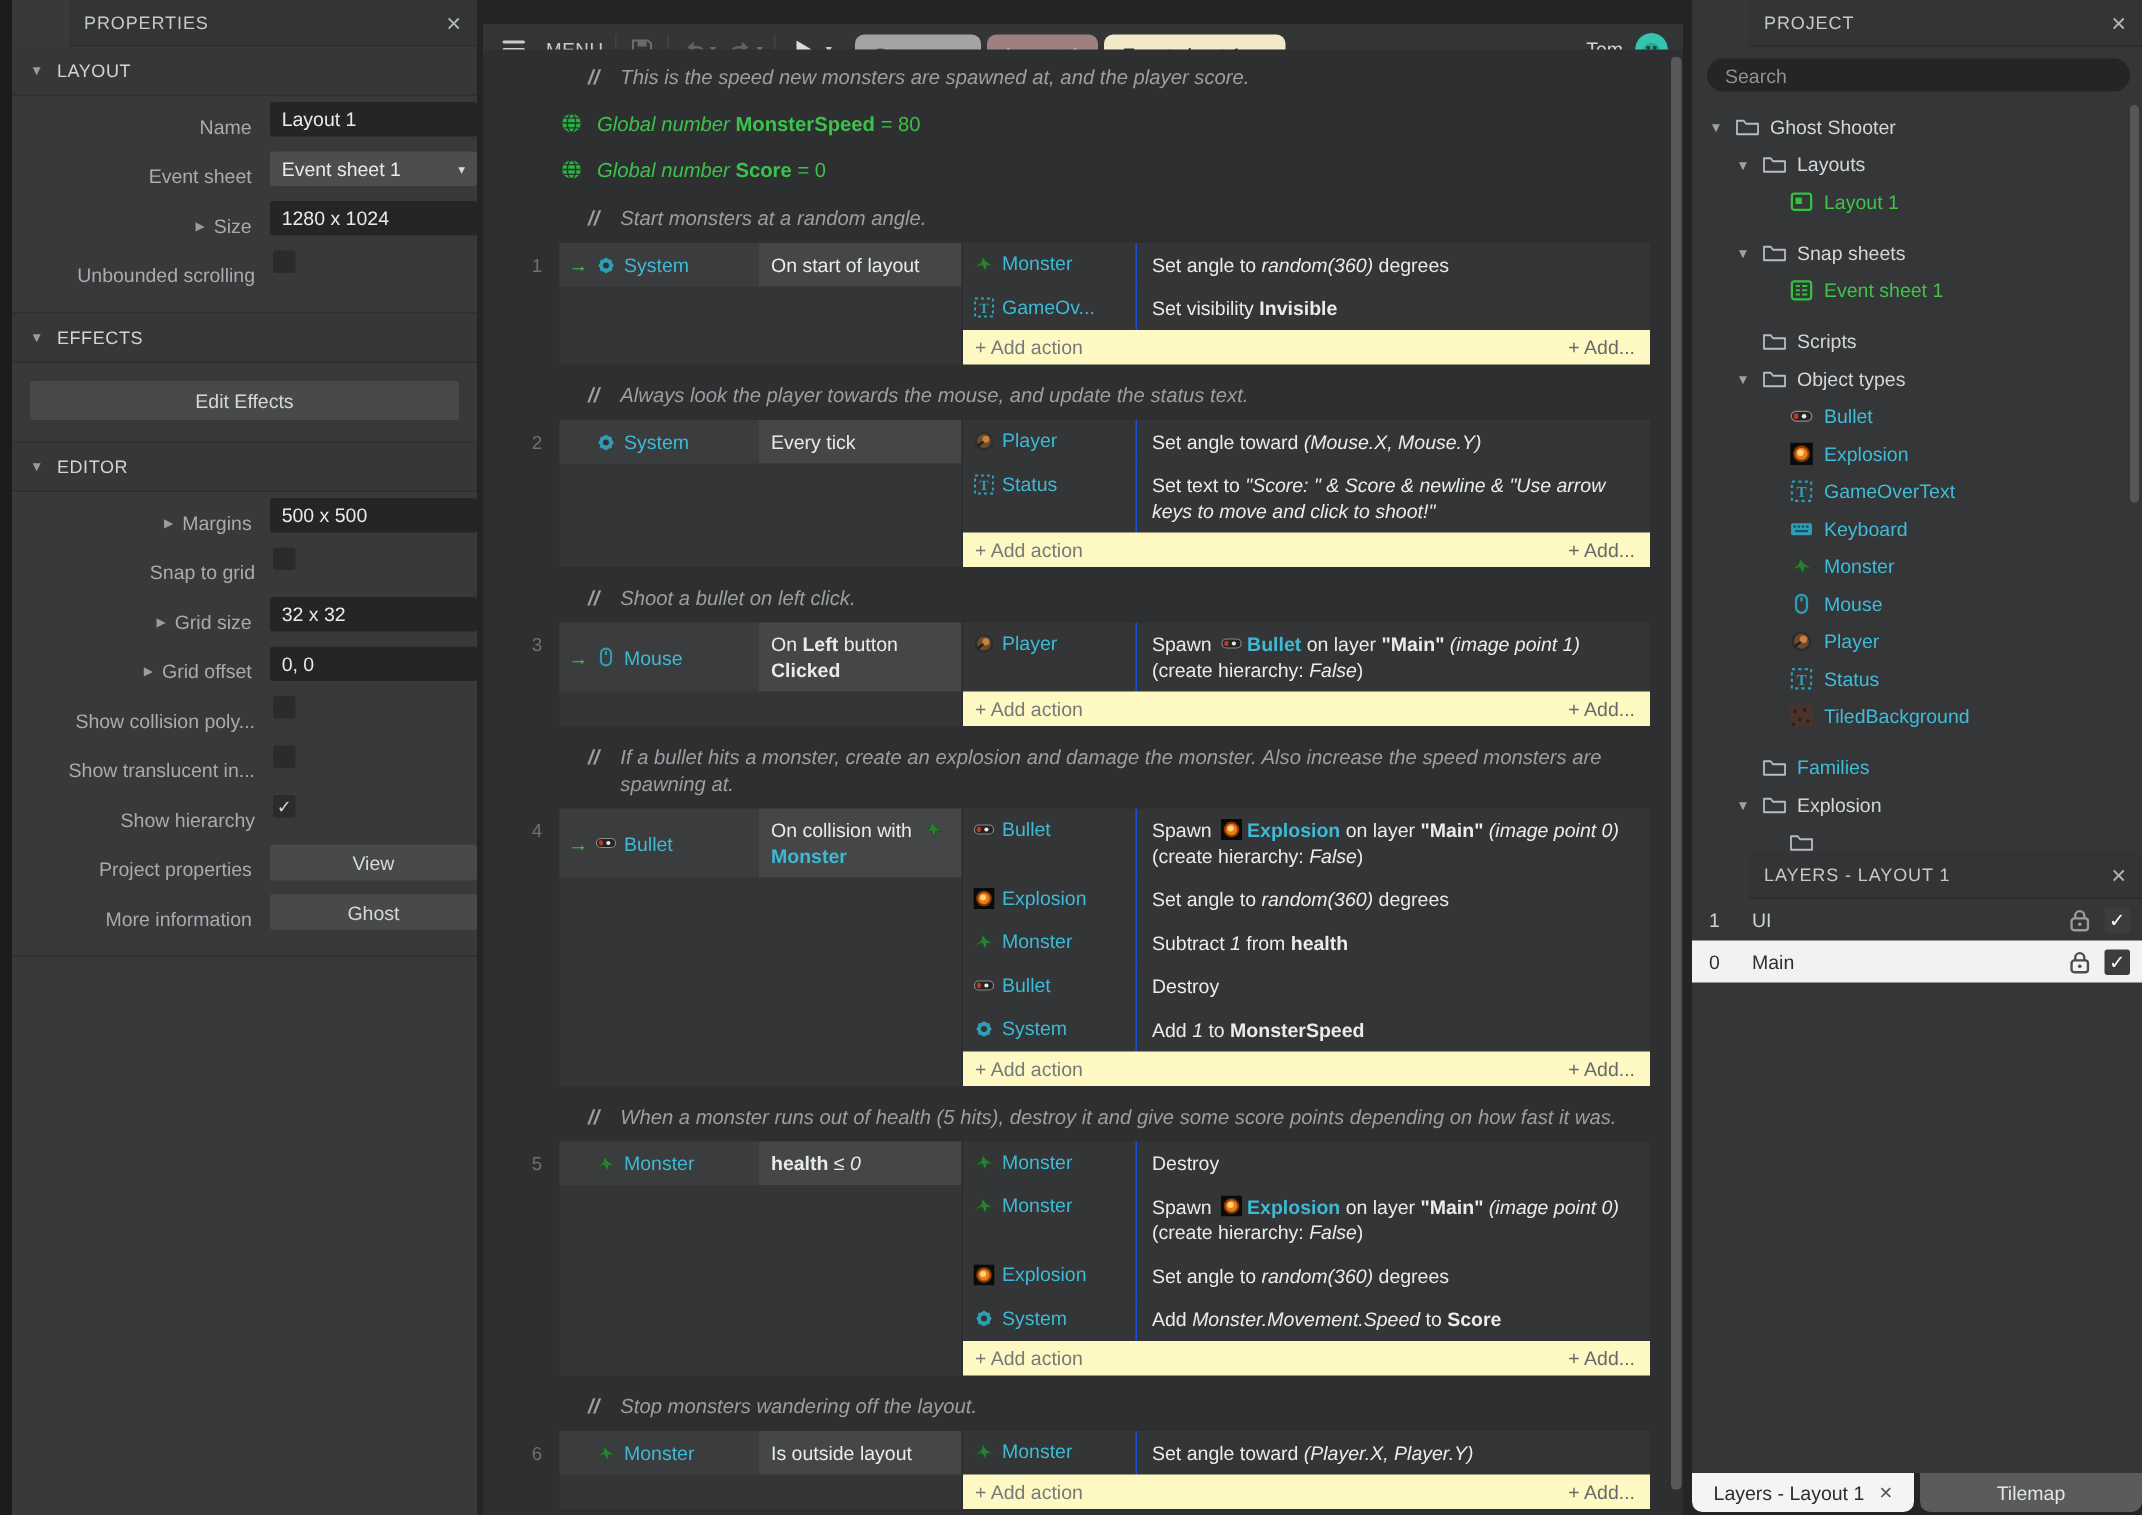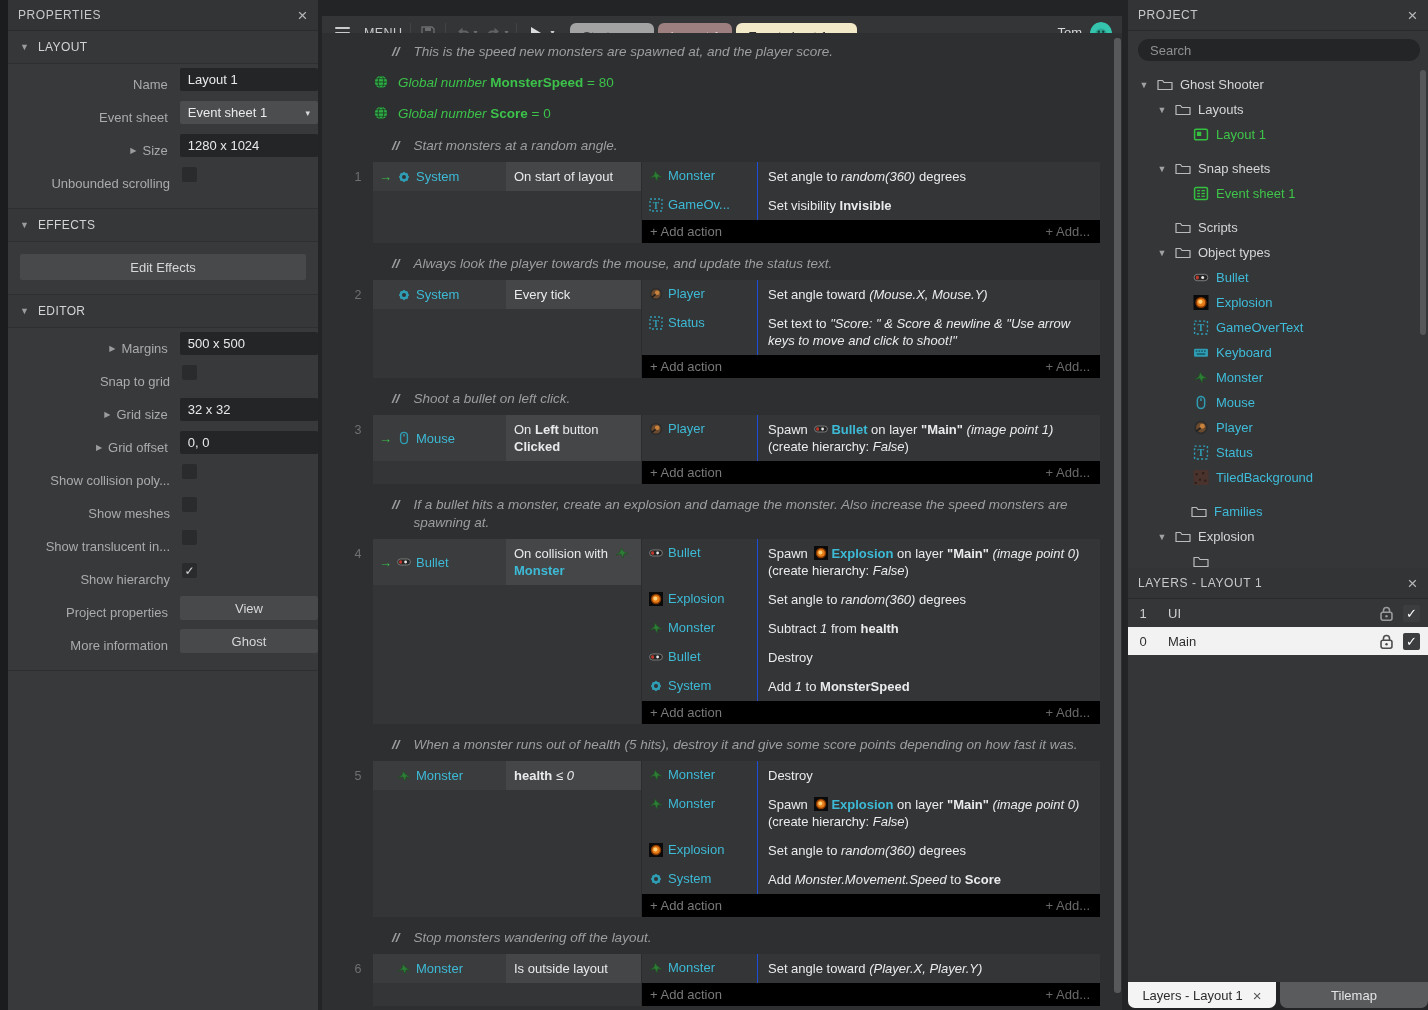--- a/index.html
+++ b/index.html
@@ -2,21 +2,21 @@
 <html><head>
 <meta charset="utf-8">
 <style>
   html,body{margin:0;padding:0;}
   body{width:1428px;height:1010px;position:relative;overflow:hidden;background:#232425;
        font-family:"Liberation Sans",sans-serif;color:#d8dadb;font-size:13px;
        -webkit-font-smoothing:antialiased;}
   .abs{position:absolute;}
   
   .panel-header{height:30px;background:#323435;display:flex;align-items:center;
-    padding:0 10px;color:#c7c9ca;font-size:12px;letter-spacing:.6px;border-bottom:1px solid #2a2b2c;}
+    padding:0 10px;color:#c7c9ca;font-size:12px;letter-spacing:.6px;border-bottom:1px solid #2a2b2c;margin-left:38px;}
   .panel-header .ph-title{flex:1;}
   .ph-close{color:#b5b7b8;font-size:17px;line-height:1;cursor:default;}
   
   #left-strip{left:0;top:0;width:8px;height:1010px;background:#1b1c1d;}
   
   #properties-panel{left:8px;top:0;width:310px;height:1010px;background:#38393b;}
   .psec-header{height:32px;display:flex;align-items:center;padding:0 12px;gap:9px;
     border-bottom:1px solid #2e2f30;background:#363738;}
   .psec-arrow{color:#9a9c9d;font-size:9px;}
   .psec-label{color:#d2d4d5;font-size:12px;letter-spacing:.4px;}
@@ -84,21 +84,21 @@
   .obj-name{color:#3dbad6;font-size:13px;white-space:nowrap;overflow:hidden;text-overflow:ellipsis;}
   .cond-text{width:143px;background:#454647;color:#e8eaeb;font-size:13px;padding:6px 8px;
     line-height:17px;}
   .cond-fill{flex:1;}
   .act-col{flex:1;display:flex;flex-direction:column;border-left:1px solid #2b2c2d;}
   .act-row{display:flex;}
   .act-obj{width:106px;flex:none;display:flex;gap:5px;padding:6px 2px 0 7px;align-items:flex-start;}
   .act-obj .icon{margin-top:1px;flex:none;}
   .act-text{flex:1;border-left:1px solid #1d4ed8;color:#e9ebec;font-size:13px;line-height:17px;
     padding:6px 10px;min-height:17px;}
-  .add-row{margin-top:auto;display:flex;justify-content:space-between;background:#000000;
+  .add-row{margin-top:auto;display:flex;justify-content:space-between;background:#fef9c3;
     color:#78797a;font-size:13px;padding:4px 10px 4px 8px;}
   .add-more{color:#68696a;}
   .icon{display:inline-block;width:14px;height:14px;vertical-align:middle;flex:none;}
   .icon svg{width:100%;height:100%;display:block;}
   .inline-icon{margin:0 3px;vertical-align:-2px;}
   
   #project-panel{left:1128px;top:0;width:300px;height:568px;background:#343638;}
   #search-input{margin:8px 10px 4px 10px;width:258px;height:22px;background:#232526;border:none;
     border-radius:12px;color:#d8dadb;padding:0 12px;font-size:13px;font-family:"Liberation Sans",sans-serif;outline:none;}
   #search-input::placeholder{color:#8f9192;}
@@ -219,26 +219,20 @@
             <div class="pinput">0, 0</div>
           </div>
           <div class="prow">
             <div class="plabel">
               <span>Show collision poly...</span>
             </div>
             <div class="pcheck"></div>
           </div>
           <div class="prow">
             <div class="plabel">
-              <span>Show meshes</span>
-            </div>
-            <div class="pcheck"></div>
-          </div>
-          <div class="prow">
-            <div class="plabel">
               <span>Show translucent in...</span>
             </div>
             <div class="pcheck"></div>
           </div>
           <div class="prow">
             <div class="plabel">
               <span>Show hierarchy</span>
             </div>
             <div class="pcheck">
               <span>✓</span>
@@ -922,21 +916,21 @@
               <rect x="2" y="3" width="2" height="2"></rect>
               <rect x="8" y="2" width="2" height="2"></rect>
               <rect x="5" y="8" width="2" height="2"></rect>
               <rect x="10" y="9" width="2" height="2"></rect>
               <rect x="1" y="11" width="2" height="2"></rect>
             </g>
           </svg>
         </span>
         <span class="tree-label tc-teal">TiledBackground</span>
       </div>
-      <div class="tree-row tree-gap" style="padding-left: 44px;">
+      <div class="tree-row tree-gap" style="padding-left: 28px;">
         <span class="tree-arrow"></span>
         <span class="icon">
           <svg viewBox="0 0 16 14">
             <path d="M1 12 L1 3 L5.5 3 L7 5 L15 5 L15 12 Z" fill="none" stroke="#b9bcbe" stroke-width="1.2" stroke-linejoin="round"></path>
           </svg>
         </span>
         <span class="tree-label tc-teal">Families</span>
       </div>
       <div class="tree-row" style="padding-left: 28px;">
         <span class="tree-arrow">▼</span>

